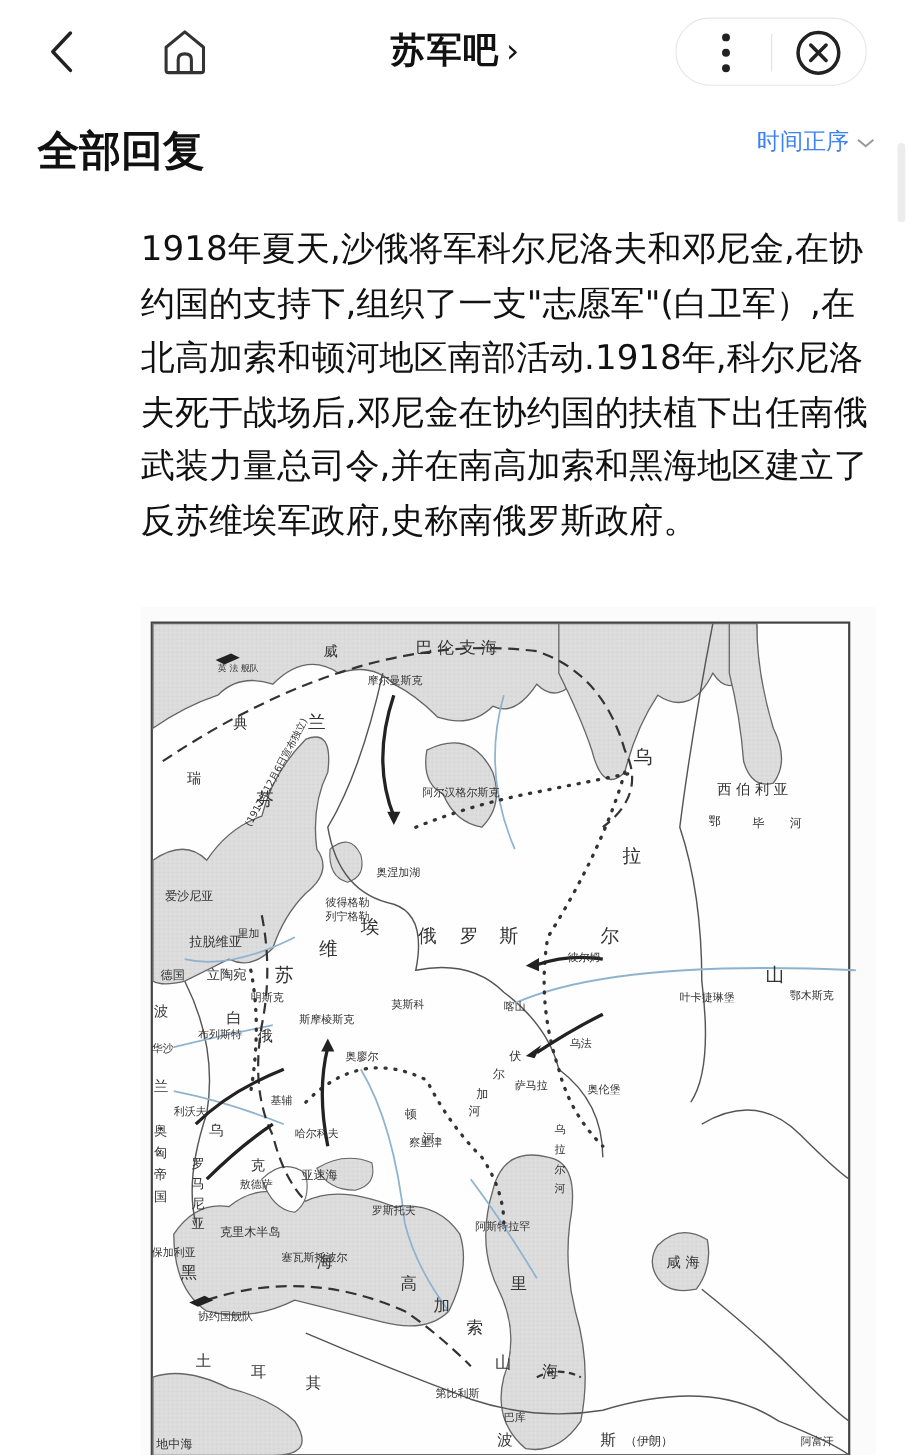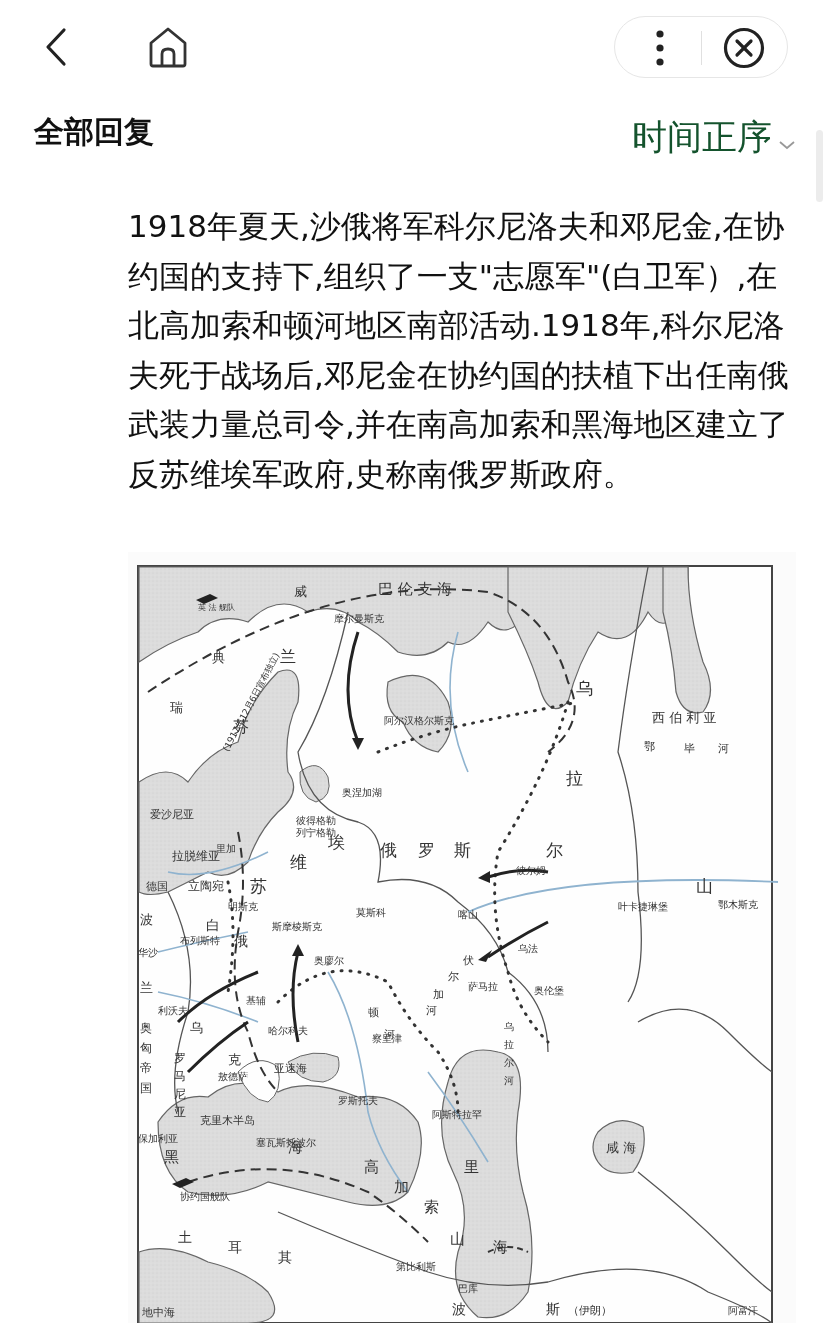--- a/index.html
+++ b/index.html
@@ -10,24 +10,24 @@
   .back-btn { position: absolute; left: 36px; top: 22px; width: 44px; height: 50px; cursor: pointer; }
   .home-btn { position: absolute; left: 142px; top: 22px; width: 52px; height: 50px; cursor: pointer; }
   .title { position: absolute; left: 0; right: 0; top: 24px; text-align: center; font-size: 32px; font-weight: bold; letter-spacing: 1px; }
   .title .chev { font-weight: normal; font-size: 30px; margin-left: 6px; }
   .capsule { position: absolute; left: 614px; top: 16px; width: 174px; height: 62px; border: 1px solid #e6e6e6; border-radius: 31px; background: #fff; }
   .capsule .more { position: absolute; left: 22px; top: 8px; width: 46px; height: 46px; cursor: pointer; }
   .capsule .divider { position: absolute; left: 86px; top: 14px; width: 1px; height: 34px; background: #e0e0e0; }
   .capsule .close { position: absolute; left: 106px; top: 8px; width: 46px; height: 46px; cursor: pointer; }
 
   .tabs { position: absolute; left: 0; top: 100px; width: 828px; height: 64px; }
-  .tab { position: absolute; top: 12px; font-size: 30px; cursor: pointer; }
+  .tab { position: absolute; top: 12px; font-size: 38px; cursor: pointer; }
   .tab.active { left: 34px; font-weight: bold; color: #111; }
   .tab.inactive { left: 224px; color: #555; }
-  .sort { position: absolute; right: 32px; top: 14px; font-size: 35px; color: #14532d; cursor: pointer; }
+  .sort { position: absolute; right: 32px; top: 14px; font-size: 21px; color: #3b82f6; cursor: pointer; }
   .sort .caret { display: inline-block; margin-left: 6px; vertical-align: middle; }
 
   .scroll-thumb { position: absolute; left: 816px; top: 130px; width: 7px; height: 72px; background: #ececec; border-radius: 4px; }
 
   .post-text { position: absolute; left: 128px; top: 202px; width: 672px; font-size: 31px; line-height: 49.5px; color: #111; }
 
   .map-wrap { position: absolute; left: 128px; top: 552px; width: 668px; height: 771px; background: #fbfbfb; }
   .map-wrap svg { position: absolute; left: 0; top: 0; }
   .lbl { font-family: "DejaVu Sans", sans-serif; fill: #333; }
 </style>
@@ -38,20 +38,23 @@
   <div class="back-btn">
     <svg width="44" height="50" viewBox="0 0 44 50">
       <polyline points="28,8 12,25 28,42" fill="none" stroke="#222" stroke-width="3.2" stroke-linecap="round" stroke-linejoin="round"></polyline>
     </svg>
   </div>
   <div class="home-btn">
     <svg width="52" height="50" viewBox="0 0 52 50">
       <path d="M9,21 L26,7 L43,21 L43,42 Q43,44 41,44 L11,44 Q9,44 9,42 Z" fill="none" stroke="#333" stroke-width="2.8" stroke-linejoin="round"></path>
       <path d="M20,44 L20,32 Q20,27 26,27 Q32,27 32,32 L32,44" fill="none" stroke="#333" stroke-width="2.8"></path>
     </svg>
+  </div>
+  <div class="title">
+    <span>苏军吧</span><span class="chev">›</span>
   </div>
   <div class="capsule">
     <div class="more">
       <svg width="46" height="46" viewBox="0 0 46 46">
         <circle cx="23" cy="9" r="3.6" fill="#222"></circle>
         <circle cx="23" cy="23" r="3.6" fill="#222"></circle>
         <circle cx="23" cy="37" r="3.6" fill="#222"></circle>
       </svg>
     </div>
     <div class="divider"></div>

